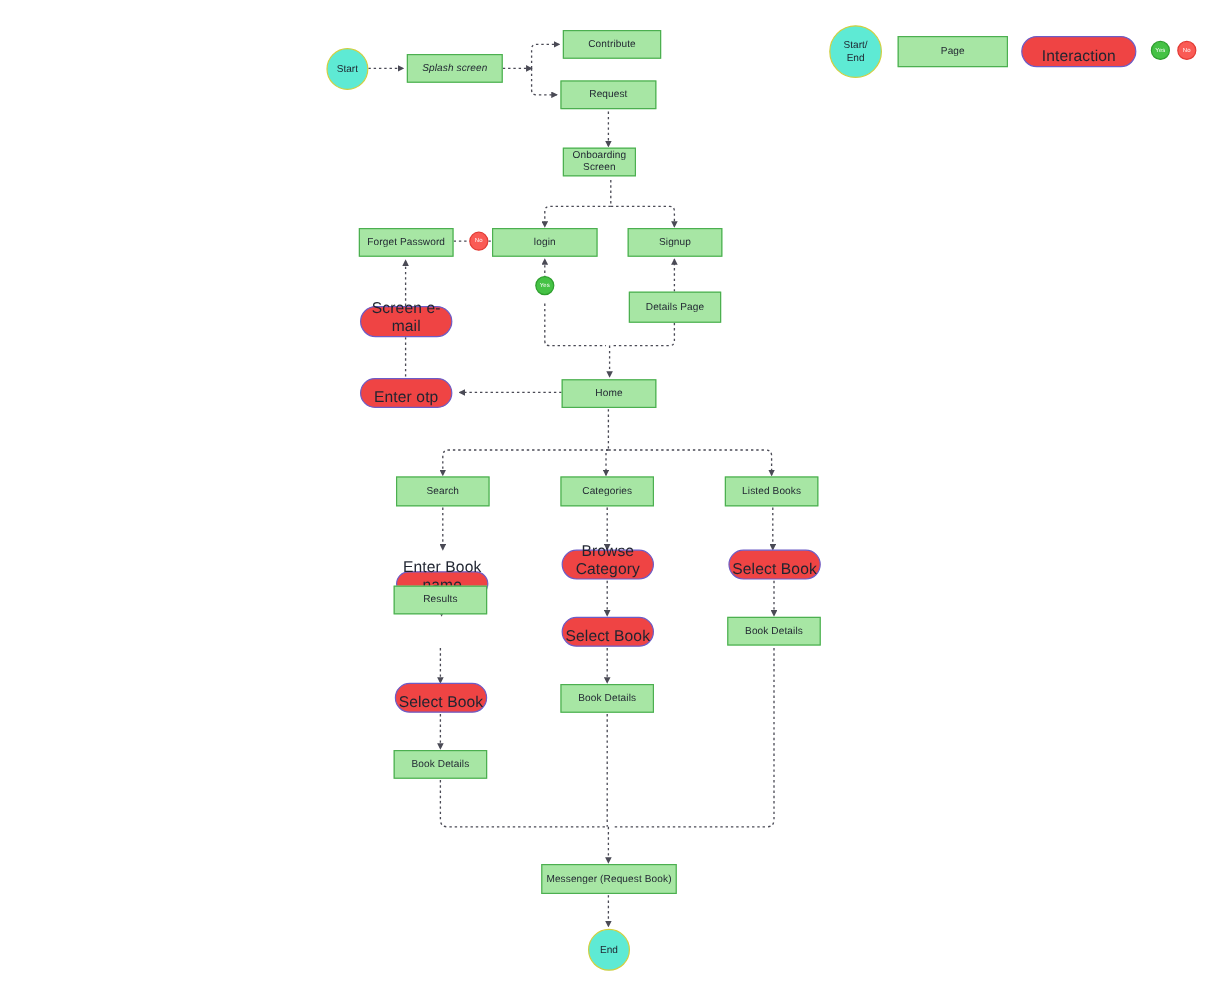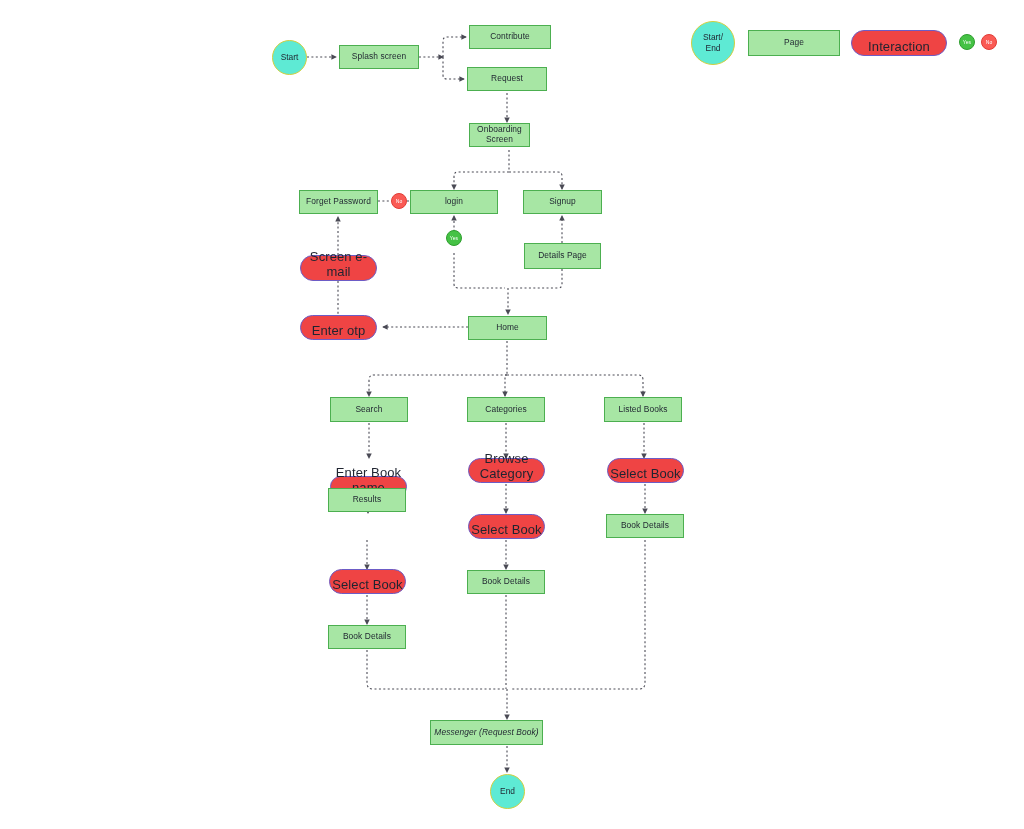--- a/index.html
+++ b/index.html
@@ -164,21 +164,21 @@
   </div>
 
   <div class="badge no" style="left:981px; top:34px; width:16px; height:16px;">
     <span>No</span>
   </div>
 
   <div class="node terminal" style="left:272px; top:40px; width:35px; height:35px;">
     <span>Start</span>
   </div>
 
-  <div class="node page" style="left:339px; top:45px; width:80px; height:24px;">
+  <div class="node page" style="left:339px; top:45px; width:80px; height:24px;font-style:italic;">
     <span>Splash screen</span>
   </div>
 
   <div class="node page" style="left:469px; top:25px; width:82px; height:24px;">
     <span>Contribute</span>
   </div>
 
   <div class="node page" style="left:467px; top:67px; width:80px; height:24px;">
     <span>Request</span>
   </div>
@@ -264,21 +264,21 @@
   </div>
 
   <div class="node page" style="left:467px; top:570px; width:78px; height:24px;">
     <span>Book Details</span>
   </div>
 
   <div class="node page" style="left:328px; top:625px; width:78px; height:24px;">
     <span>Book Details</span>
   </div>
 
-  <div class="node page" style="left:430px; top:720px; width:113px; height:25px;font-style:italic;">
+  <div class="node page" style="left:451px; top:720px; width:113px; height:25px;">
     <span>Messenger (Request Book)</span>
   </div>
 
   <div class="node terminal" style="left:490px; top:774px; width:35px; height:35px;">
     <span>End</span>
   </div>
 
 </div>
 
 </body></html>

